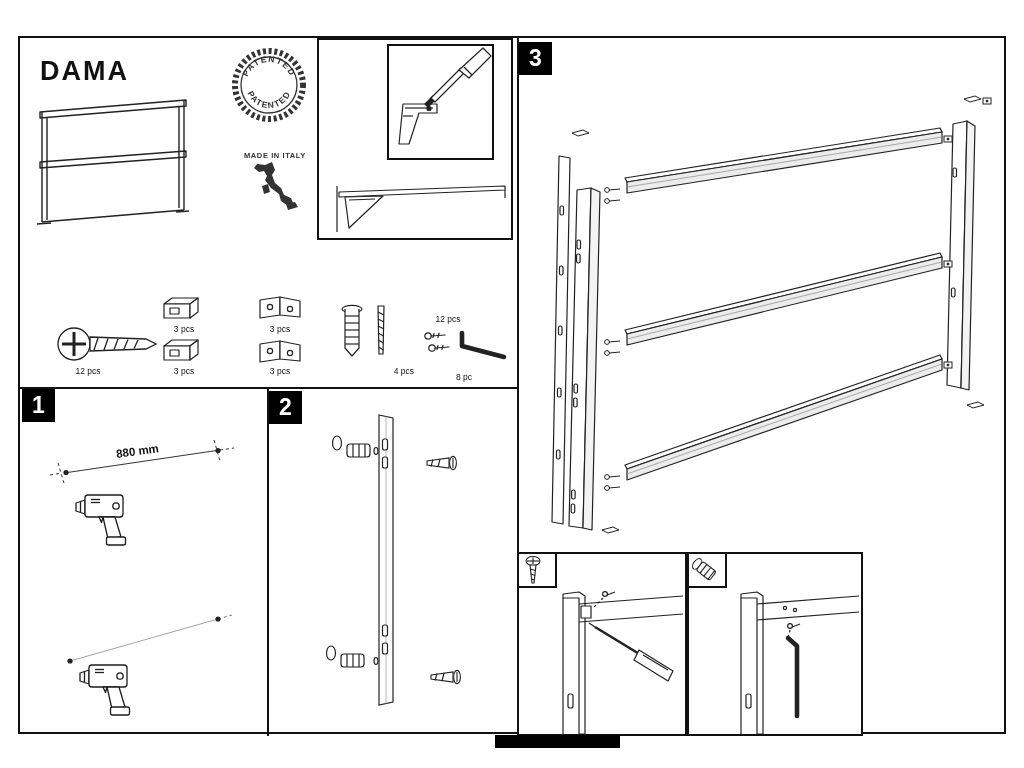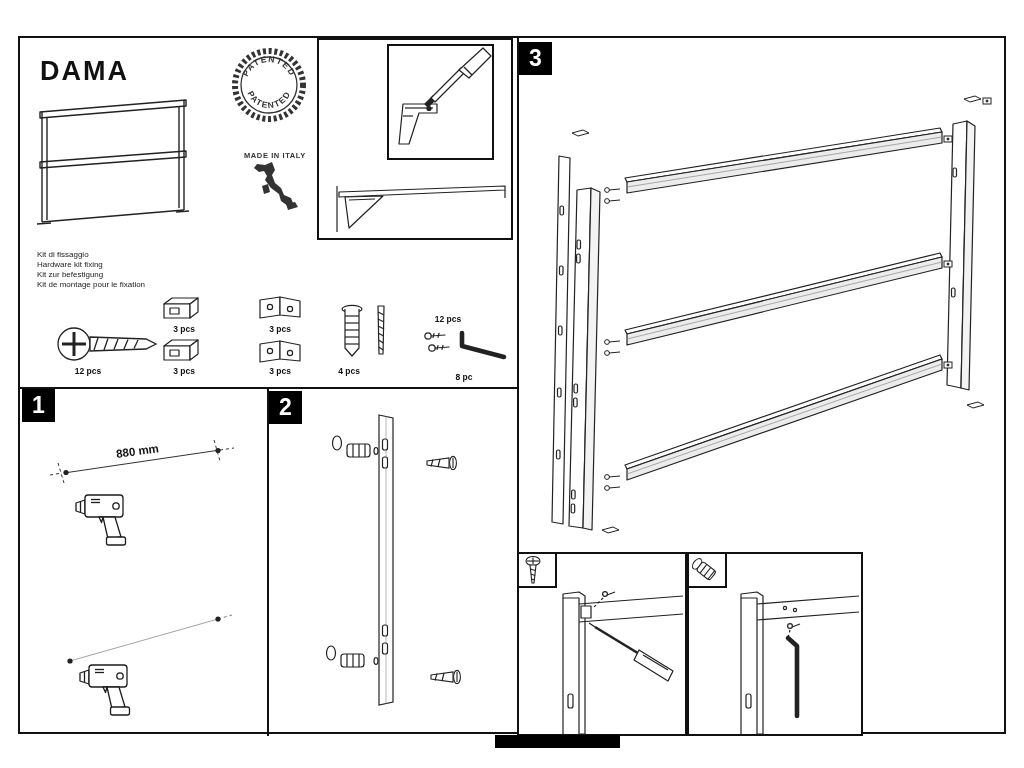--- a/index.html
+++ b/index.html
@@ -3,21 +3,21 @@
 <meta charset="utf-8">
 <style>
   * { margin:0; padding:0; box-sizing:border-box; }
   html,body { width:1024px; height:768px; background:#fff; font-family:"Liberation Sans", sans-serif; color:#111; }
   .page { position:relative; width:1024px; height:768px; background:#fff; overflow:hidden; }
   .frame { position:absolute; left:18px; top:36px; width:988px; height:698px; border:2px solid #111; background:#fff; }
   .abs { position:absolute; }
   .divider { position:absolute; background:#111; }
   .title { position:absolute; left:20px; top:18px; font-size:27px; font-weight:bold; letter-spacing:2px; color:#111; }
   .kit-block { position:absolute; left:17px; top:212px; font-size:8px; line-height:10px; color:#222; }
-  .qty { position:absolute; font-size:8.5px; color:#111; text-align:center; font-weight:700; }
+  .qty { position:absolute; font-size:8.5px; color:#111; text-align:center; font-weight:400; }
   .step-num { position:absolute; width:33px; height:33px; background:#000; color:#fff; font-weight:bold; font-size:23px; display:flex; align-items:center; justify-content:center; }
   .top-inset { position:absolute; left:297px; top:0; width:196px; height:202px; border:2px solid #111; background:#fff; }
   .inner-box { position:absolute; left:68px; top:4px; width:107px; height:116px; border:2px solid #111; background:#fff; }
   .inset { position:absolute; border:2px solid #111; background:#fff; }
   .icon-box { position:absolute; left:0; top:0; width:38px; height:34px; border-right:2px solid #111; border-bottom:2px solid #111; background:#fff; }
   .footer-bar { position:absolute; left:495px; top:735px; width:125px; height:13px; background:#000; }
   svg { display:block; }
 </style>
 </head>
 <body>
@@ -79,26 +79,20 @@
 
     <svg class="abs" style="left:208px; top:100px;" width="95" height="80" viewBox="0 0 95 80">
       <text x="47" y="20" text-anchor="middle" font-size="7.5" font-weight="bold" fill="#333" letter-spacing="0.6">MADE IN ITALY</text>
       <g fill="#333">
         <path d="M44,24 l-7,3 l-8,-1 l-3,4 l5,4 l5,-1 l3,5 l-2,4 l6,8 l8,6 l2,7 l7,5 l5,-3 l-2,-5 l-7,-3 l-3,-7 l-6,-5 l-3,-8 l3,-5 z"></path>
         <path d="M58,66 l9,-2 l3,5 l-10,3 z"></path>
         <path d="M34,48 l6,-2 l2,8 l-6,2 z"></path>
       </g>
     </svg>
 
-    <div class="kit-block">
-      <div>Kit di fissaggio</div>
-      <div>Hardware kit fixing</div>
-      <div>Kit zur befestigung</div>
-      <div>Kit de montage pour le fixation</div>
-    </div>
 
     <svg class="abs" style="left:36px; top:280px;" width="106" height="52" viewBox="0 0 106 52">
       <g stroke="#222" fill="#fff" stroke-width="1.3">
         <circle cx="18" cy="26" r="16"></circle>
         <line x1="18" y1="14" x2="18" y2="38" stroke-width="3"></line>
         <line x1="6" y1="26" x2="30" y2="26" stroke-width="3"></line>
         <polygon points="34,19 90,21 100,26 90,31 34,33"></polygon>
         <line x1="42" y1="20" x2="38" y2="32"></line>
         <line x1="52" y1="20.5" x2="48" y2="32"></line>
         <line x1="62" y1="21" x2="58" y2="31.5"></line>
@@ -157,21 +151,21 @@
         <line x1="9" y1="42" x2="23" y2="42"></line>
         <polygon points="42,4 48,4 47,52 43,52"></polygon>
         <line x1="42" y1="10" x2="48" y2="13"></line>
           <line x1="42" y1="17" x2="48" y2="20"></line>
         <line x1="42" y1="24" x2="48" y2="27"></line>
           <line x1="42" y1="31" x2="47.6" y2="34"></line>
         <line x1="42.4" y1="38" x2="47.5" y2="41"></line>
           <line x1="42.6" y1="45" x2="47.3" y2="48"></line>
       </g>
     </svg>
-    <div class="qty" style="left:296px; top:328px; width:66px;">4 pcs</div>
+    <div class="qty" style="left:328px; top:328px; width:66px;text-align:right;">4 pcs</div>
 
     <div class="qty" style="left:398px; top:276px; width:60px;">12 pcs</div>
     <svg class="abs" style="left:400px; top:288px;" width="92" height="44" viewBox="0 0 92 44">
       <g stroke="#222" fill="#fff" stroke-width="1.2" stroke-linecap="round">
         <circle cx="8" cy="10" r="3.2"></circle>
           <line x1="11" y1="10" x2="25" y2="9"></line>
         <line x1="14" y1="7.5" x2="13" y2="11.5"></line>
           <line x1="19" y1="7.3" x2="18" y2="11.3"></line>
         <circle cx="12" cy="22" r="3.2"></circle>
           <line x1="15" y1="22" x2="29" y2="21"></line>

